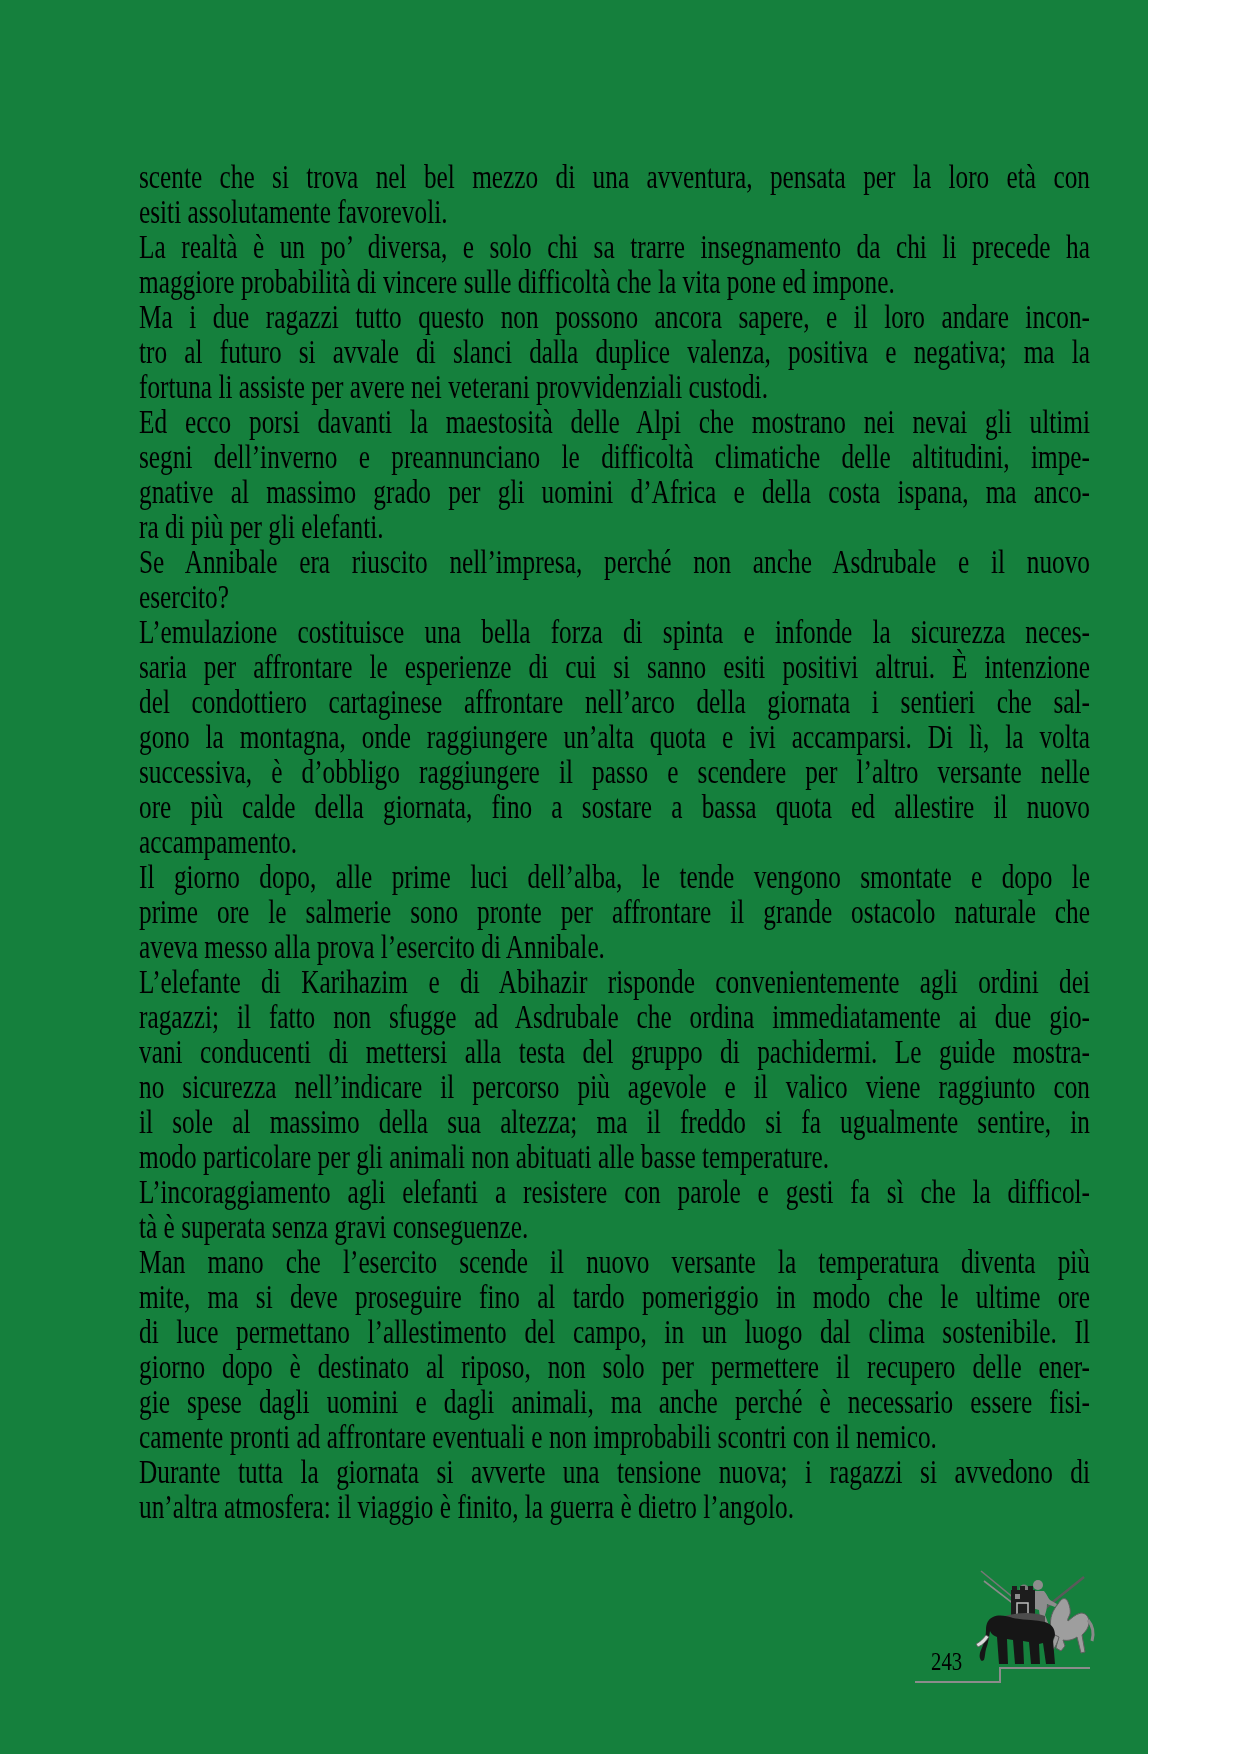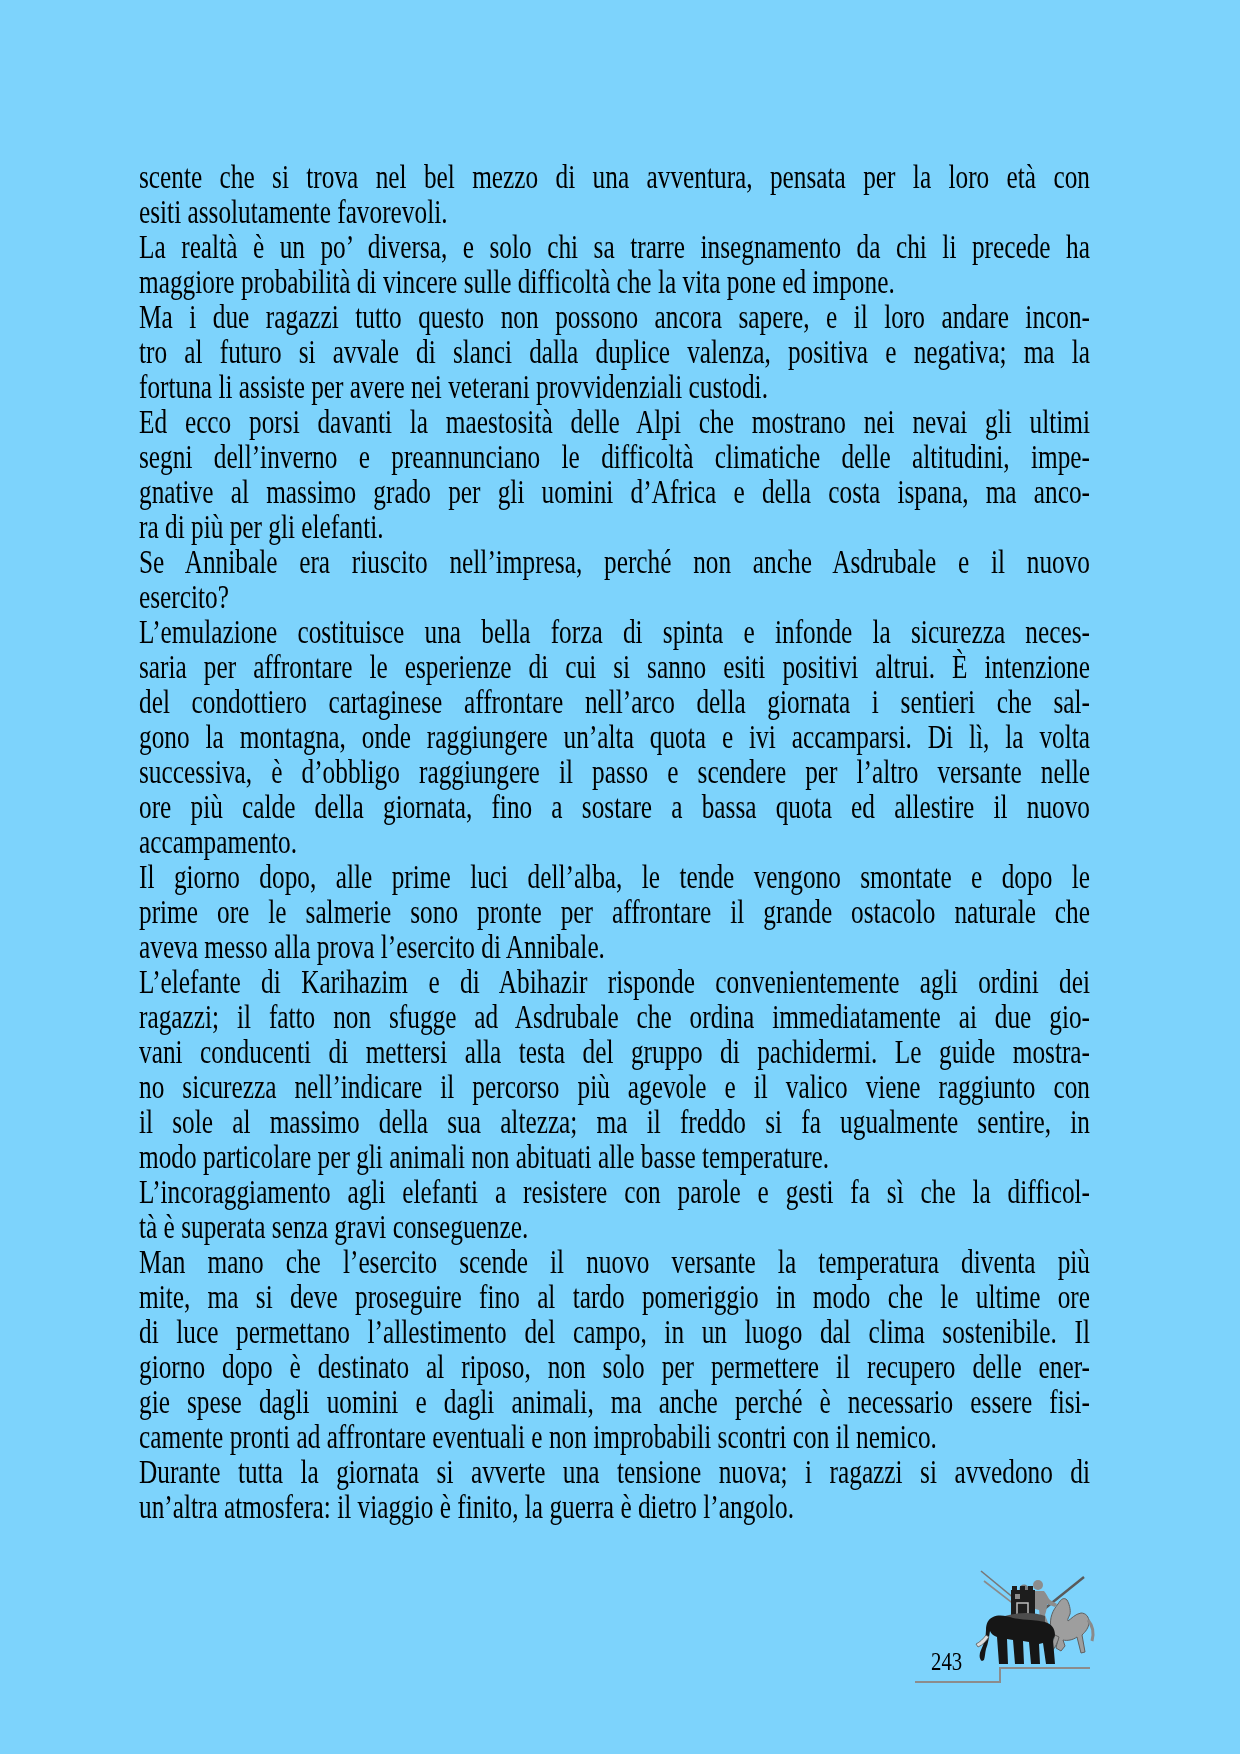--- a/index.html
+++ b/index.html
@@ -1,19 +1,19 @@
 <!DOCTYPE html>
 <html><head>
 <meta charset="utf-8">
 <style>
   html,body { margin:0; padding:0; background:#ffffff; }
   .page {
     position:relative;
-    width:1240px; height:1754px;
-    background:#7dd3fc;
+    width:1148px; height:1754px;
+    background:#15803d;
     color:#000000;
     font-family:"Liberation Serif","DejaVu Serif",serif;
     overflow:hidden;
   }
   .text-block {
     position:absolute;
     left:139px; top:160px;
     width:951px;
   }
   .text-inner {

